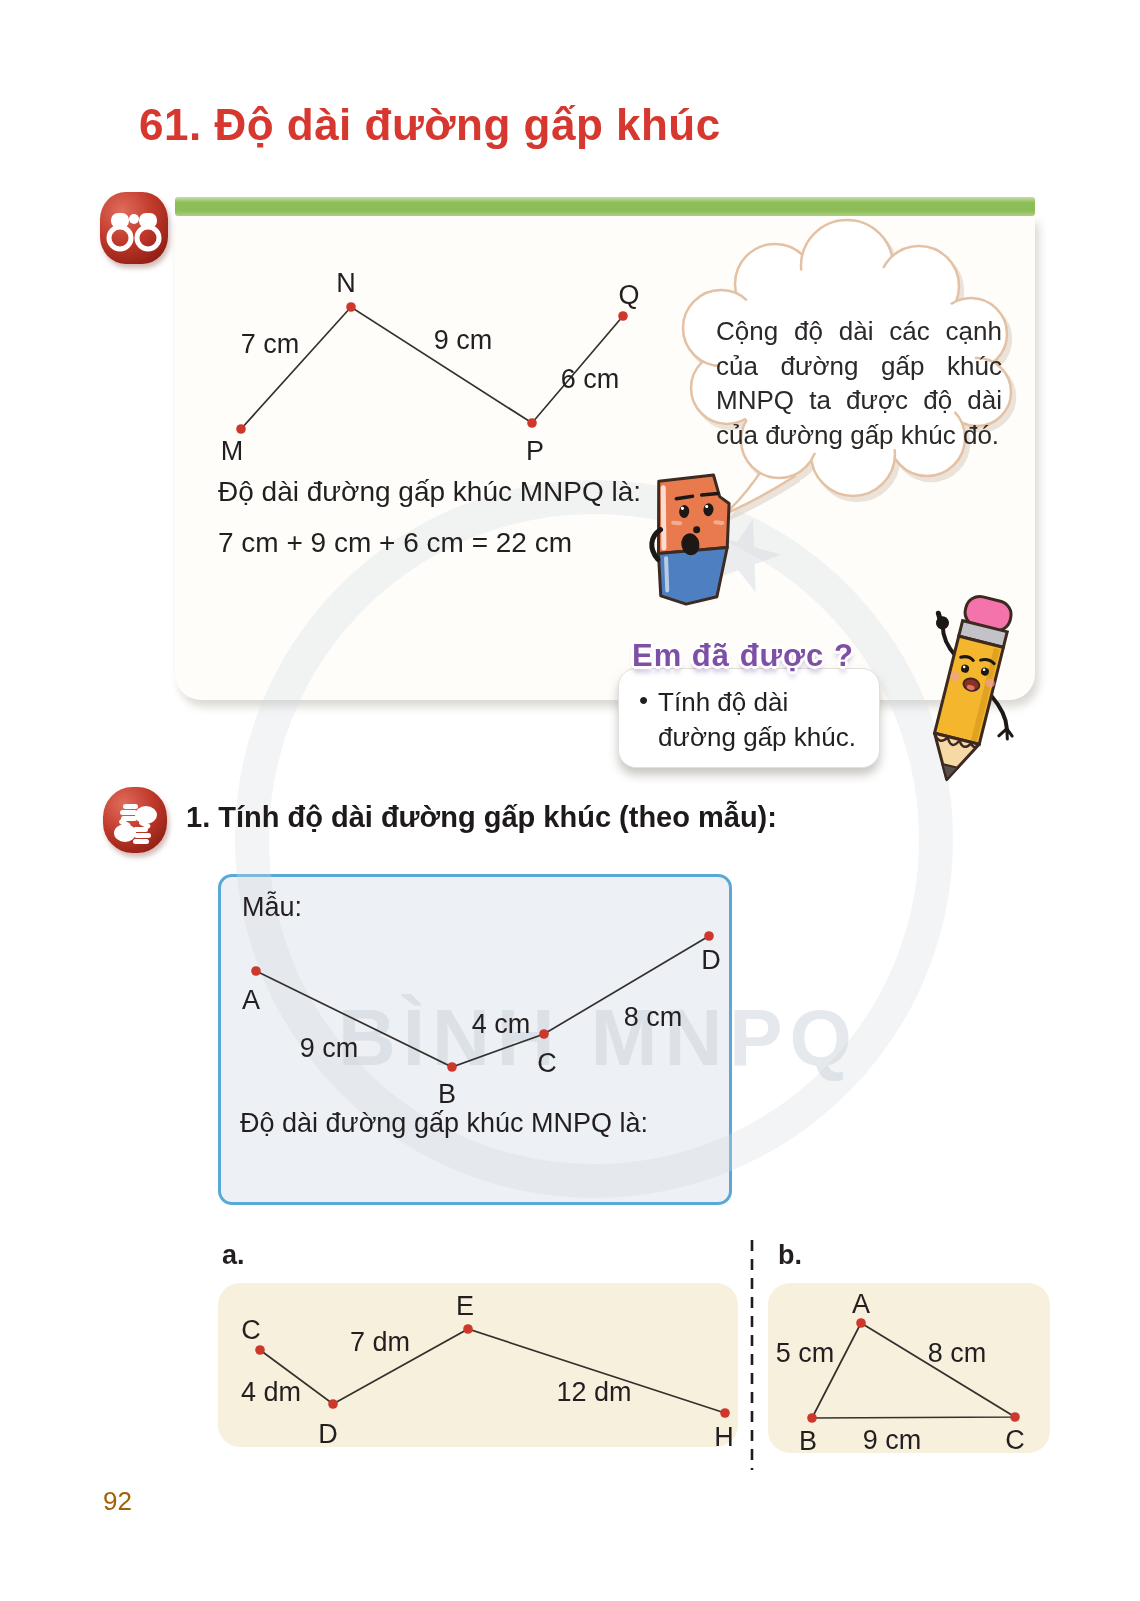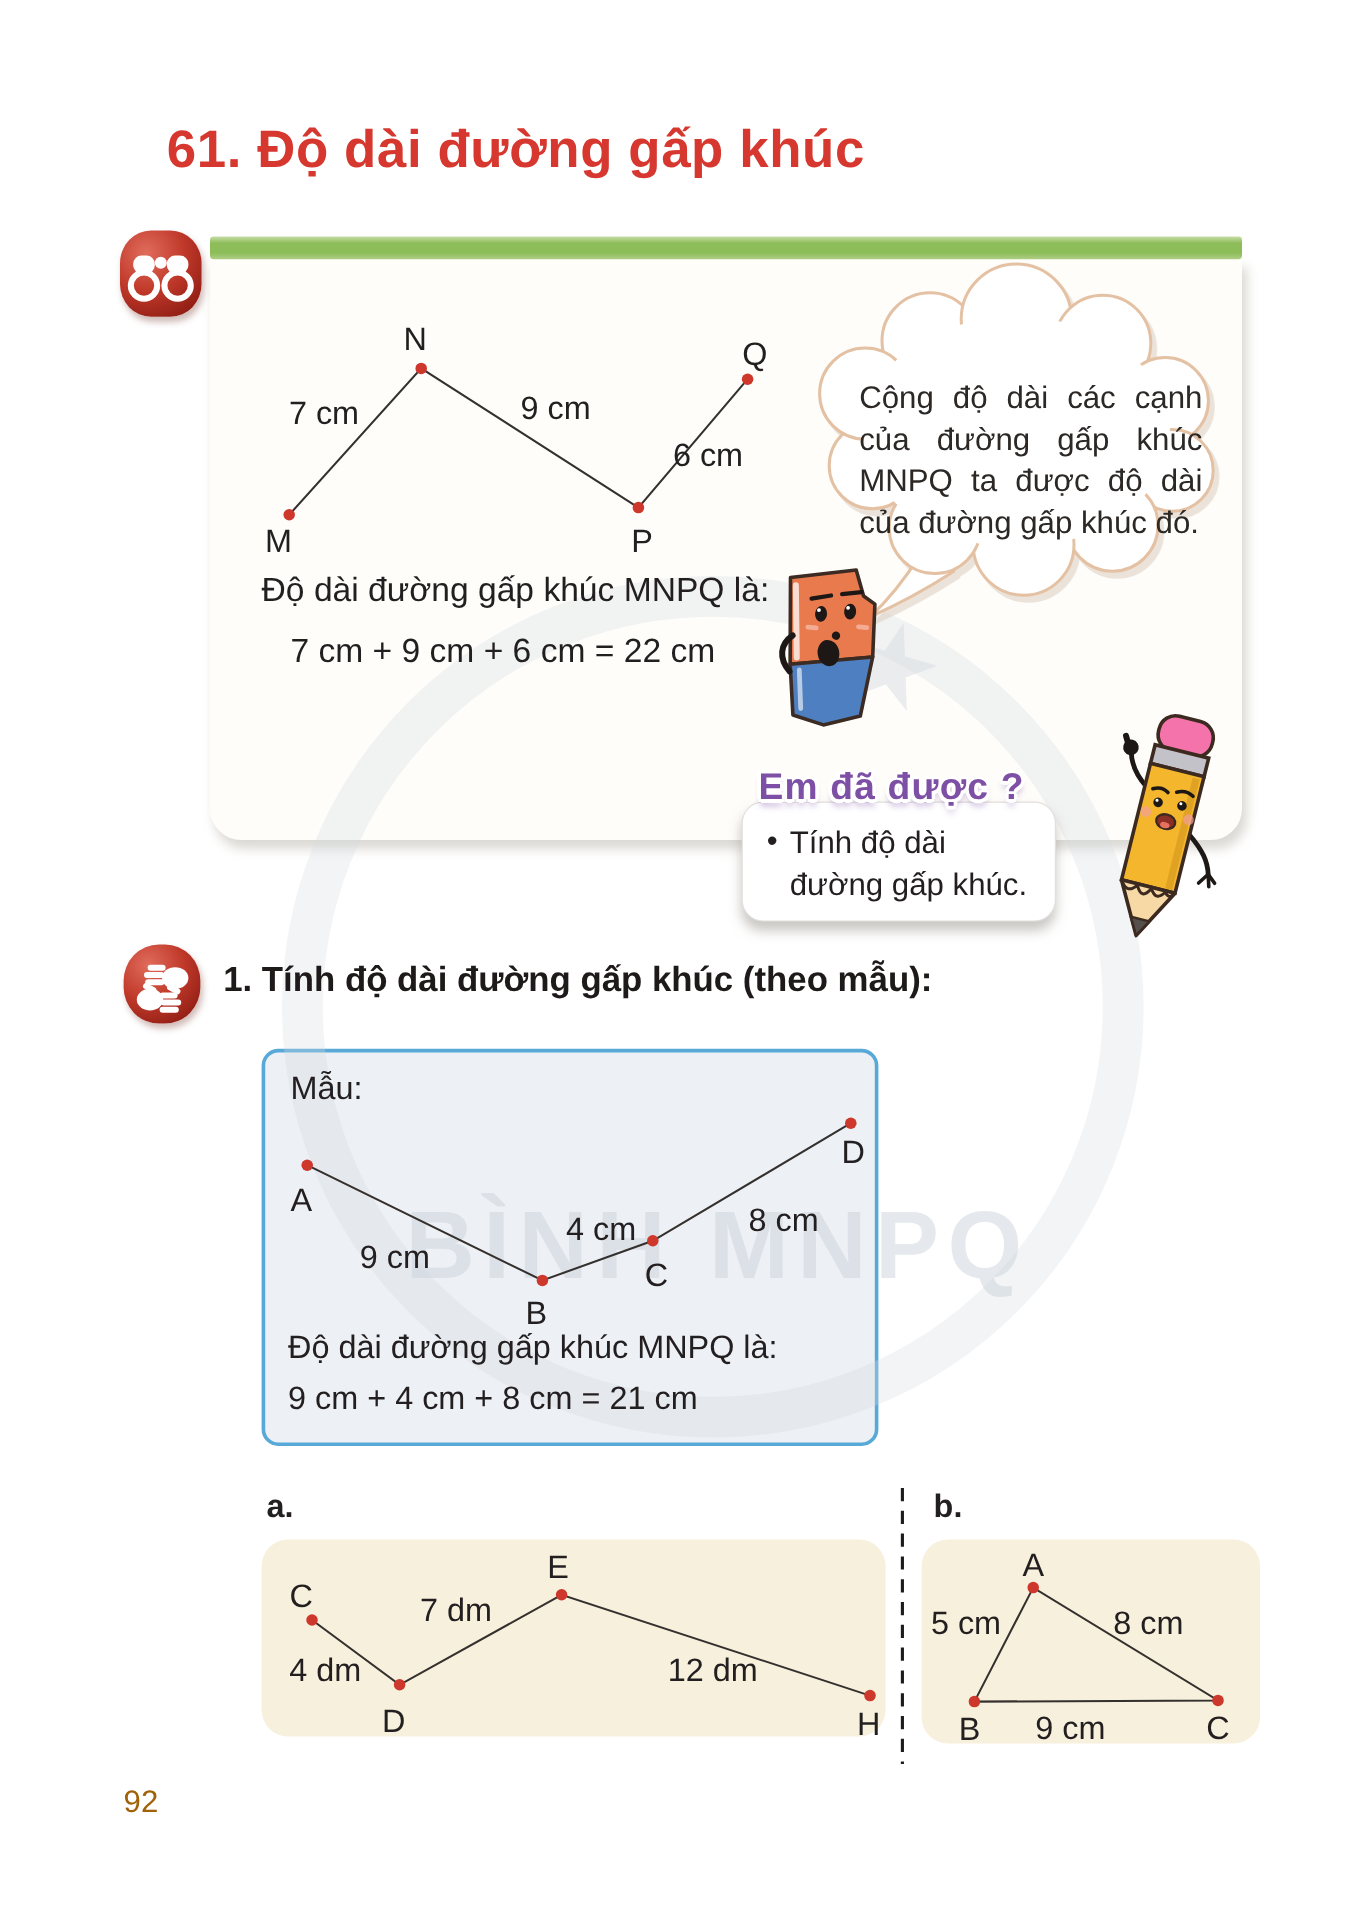--- a/index.html
+++ b/index.html
@@ -37,21 +37,21 @@
   .cloud-svg{left:675px;top:222px;width:345px;height:320px;z-index:3;
              filter:drop-shadow(4px 5px 0 rgba(216,202,186,0.5));}
   .cloud-circle{fill:#ffffff;stroke:#e4c1a3;stroke-width:2.5px;}
   .cloud-cover{fill:#ffffff;}
   .bubble-text{left:716px;top:314px;width:286px;font-size:26px;line-height:1.33;z-index:4;
                text-align:justify;color:#2b2826;}
   .bubble-text .it{}
 
   .body-line{z-index:3;font-size:28px;color:#231f20;}
   .cap-mnpq{left:218px;top:476px;}
-  .sum-mnpq{left:218px;top:527px;margin-left:24px;}
+  .sum-mnpq{left:218px;top:527px;}
 
   .character{z-index:5;}
   .eraser-svg{left:630px;top:466px;width:116px;height:142px;}
   .pencil-svg{left:908px;top:590px;width:120px;height:200px;}
 
   .known-badge{left:632px;top:638px;z-index:6;font-size:31px;font-weight:800;color:#7e50a5;
       letter-spacing:1px;
       text-shadow:-2px -2px 0 #fff,2px -2px 0 #fff,-2px 2px 0 #fff,2px 2px 0 #fff,
                   -3px 0 0 #fff,3px 0 0 #fff,0 -3px 0 #fff,0 3px 0 #fff,0 6px 5px rgba(125,80,165,0.45);}
   .known-card{left:618px;top:668px;width:262px;height:100px;background:#ffffff;z-index:5;
@@ -222,21 +222,20 @@
       <text x="212" y="194" class="pt-label">B</text>
       <circle cx="309" cy="134" r="4.8" class="vertex-dot"></circle>
       <text x="312" y="163" class="pt-label">C</text>
       <circle cx="474" cy="36" r="4.8" class="vertex-dot"></circle>
       <text x="476" y="60" class="pt-label">D</text>
       <text x="94" y="148" class="measure-label">9 cm</text>
       <text x="266" y="124" class="measure-label">4 cm</text>
       <text x="418" y="117" class="measure-label">8 cm</text>
     </svg>
   <div class="abs cap-abcd">Độ dài đường gấp khúc MNPQ là:</div>
-  <div class="abs sum-abcd">9 cm + 4 cm + 8 cm = 21 cm</div>
 
   <div class="abs part-label label-a">a.</div>
   <div class="abs panel panel-a"></div>
   <svg class="abs diagram" style="left:230px;top:1290px;width:510px;height:158px;" viewBox="0 0 510 158">
       <polyline points="30,60 103,114 238,39 495,123" class="seg-line"></polyline>
       <circle cx="30" cy="60" r="4.8" class="vertex-dot"></circle>
       <text x="21" y="40" class="pt-label">C</text>
       <circle cx="103" cy="114" r="4.8" class="vertex-dot"></circle>
       <text x="98" y="144" class="pt-label">D</text>
       <circle cx="238" cy="39" r="4.8" class="vertex-dot"></circle>

